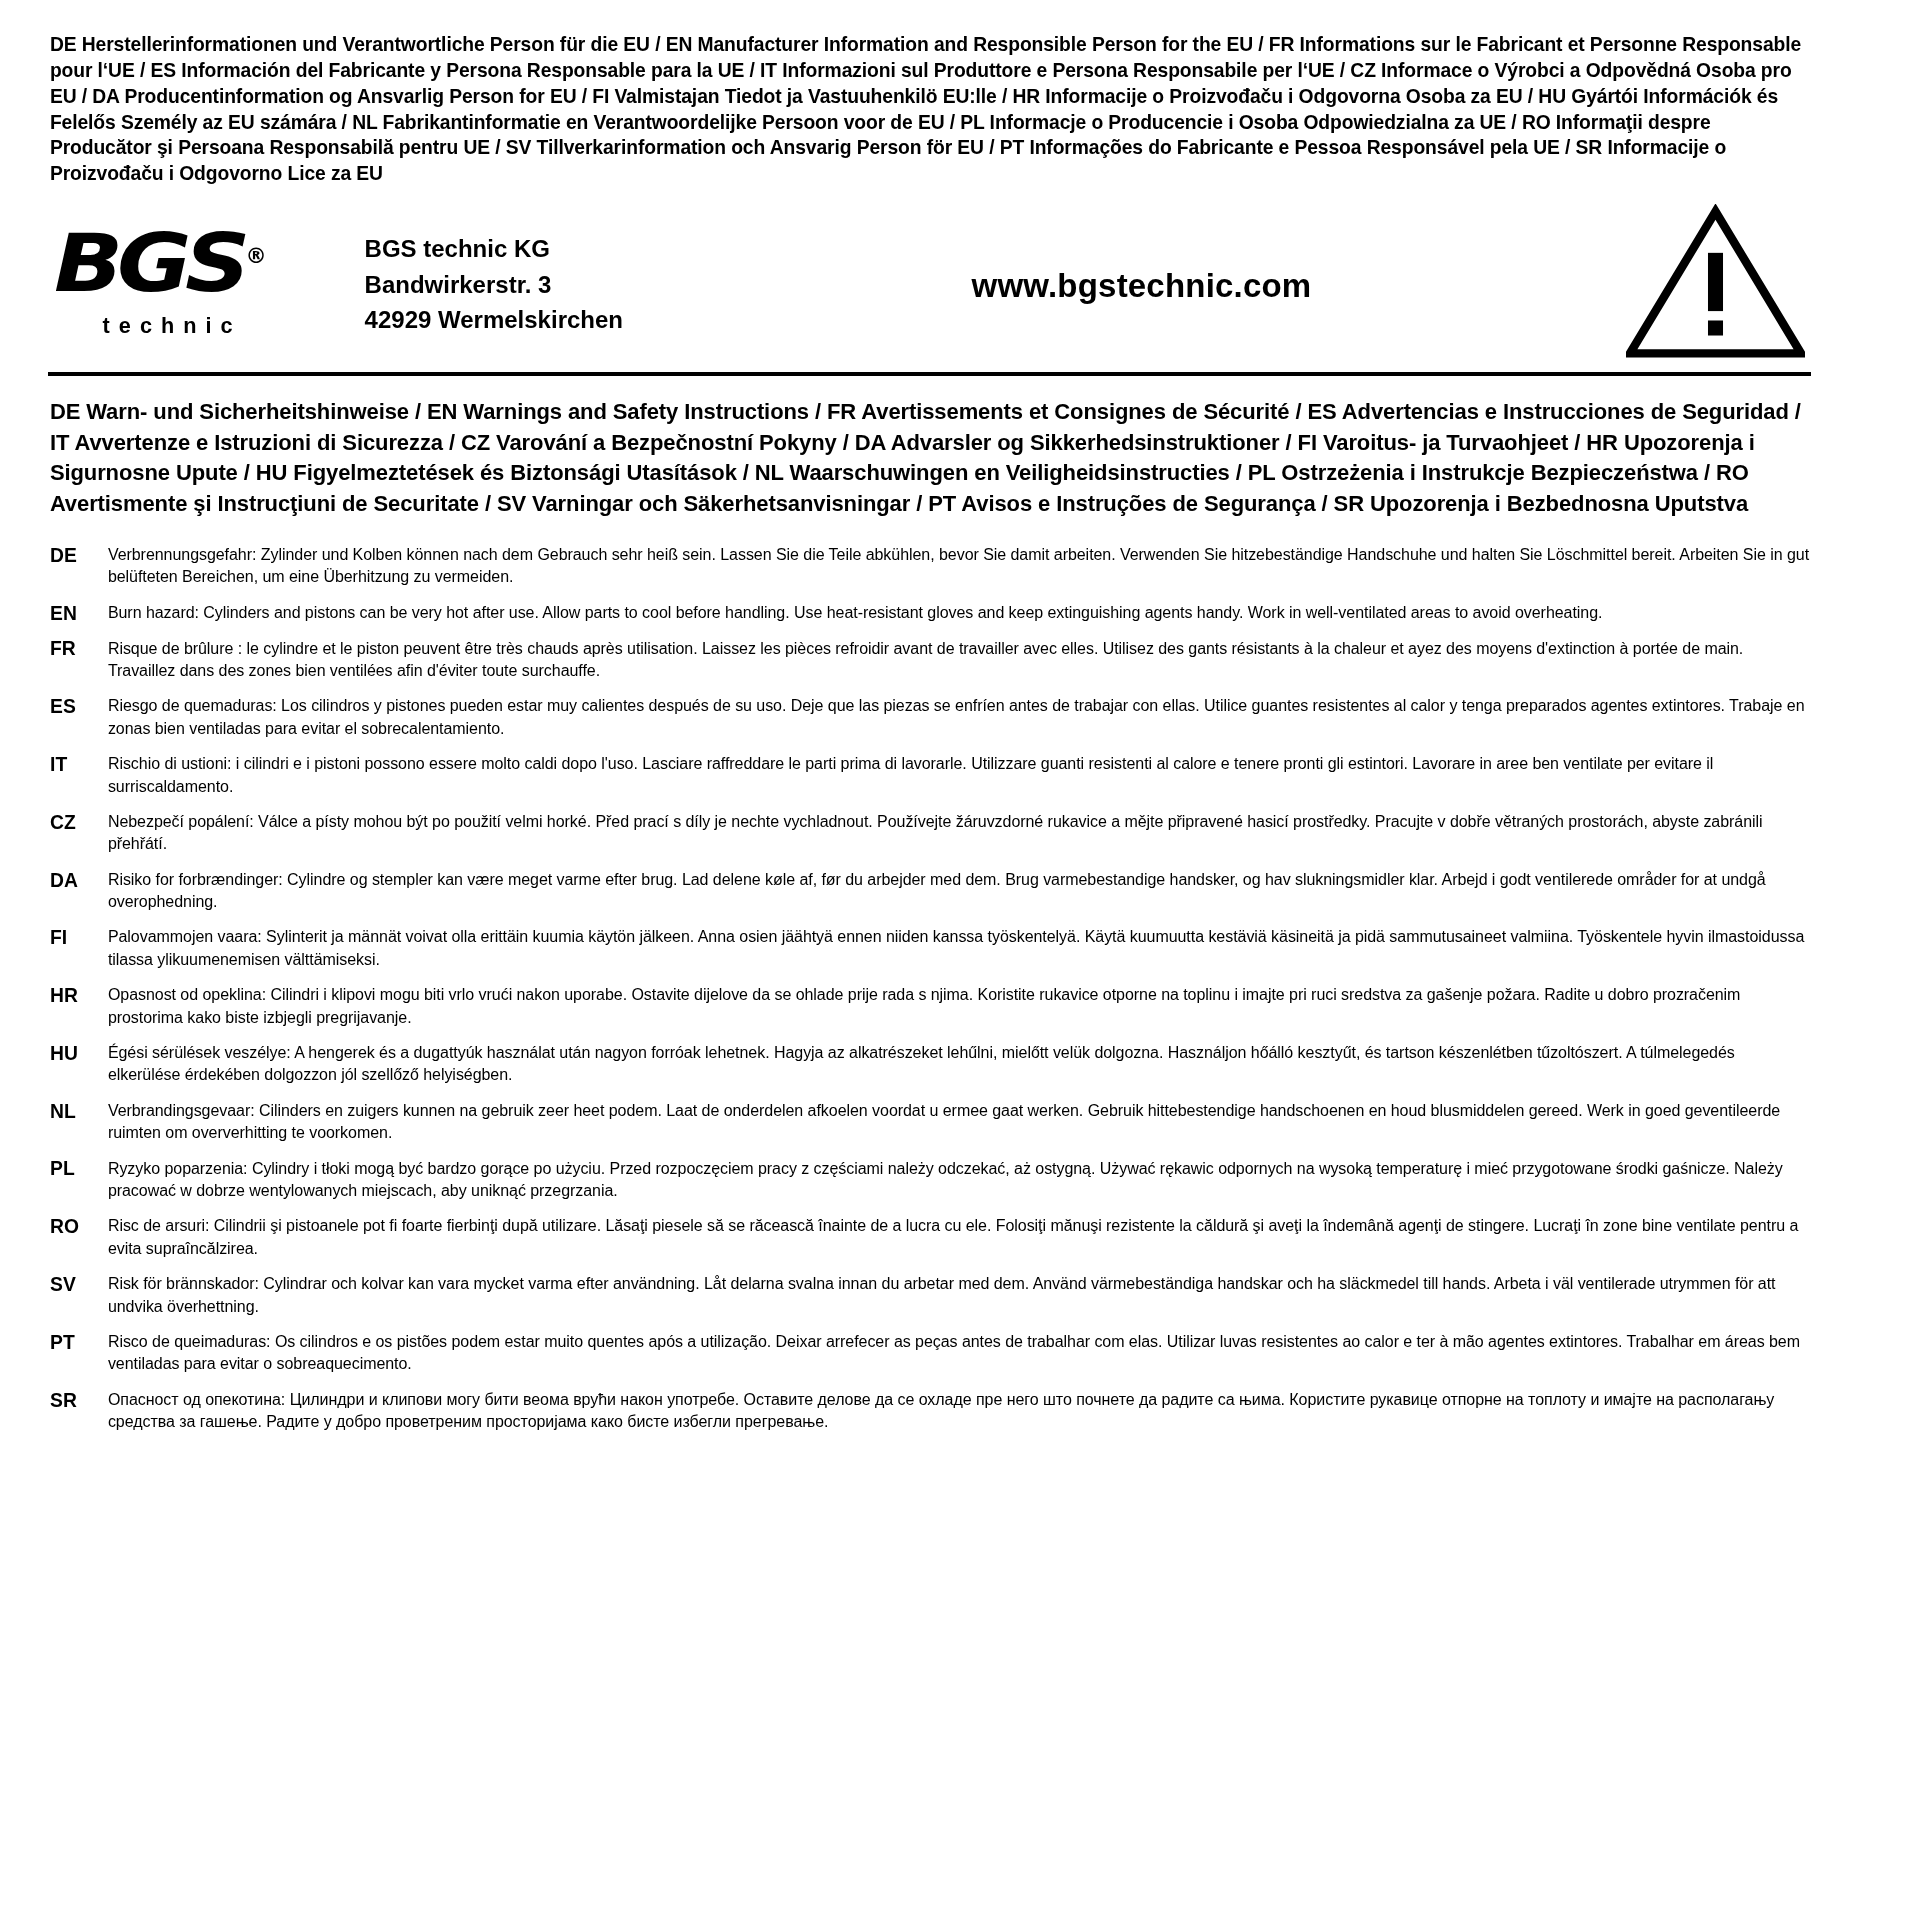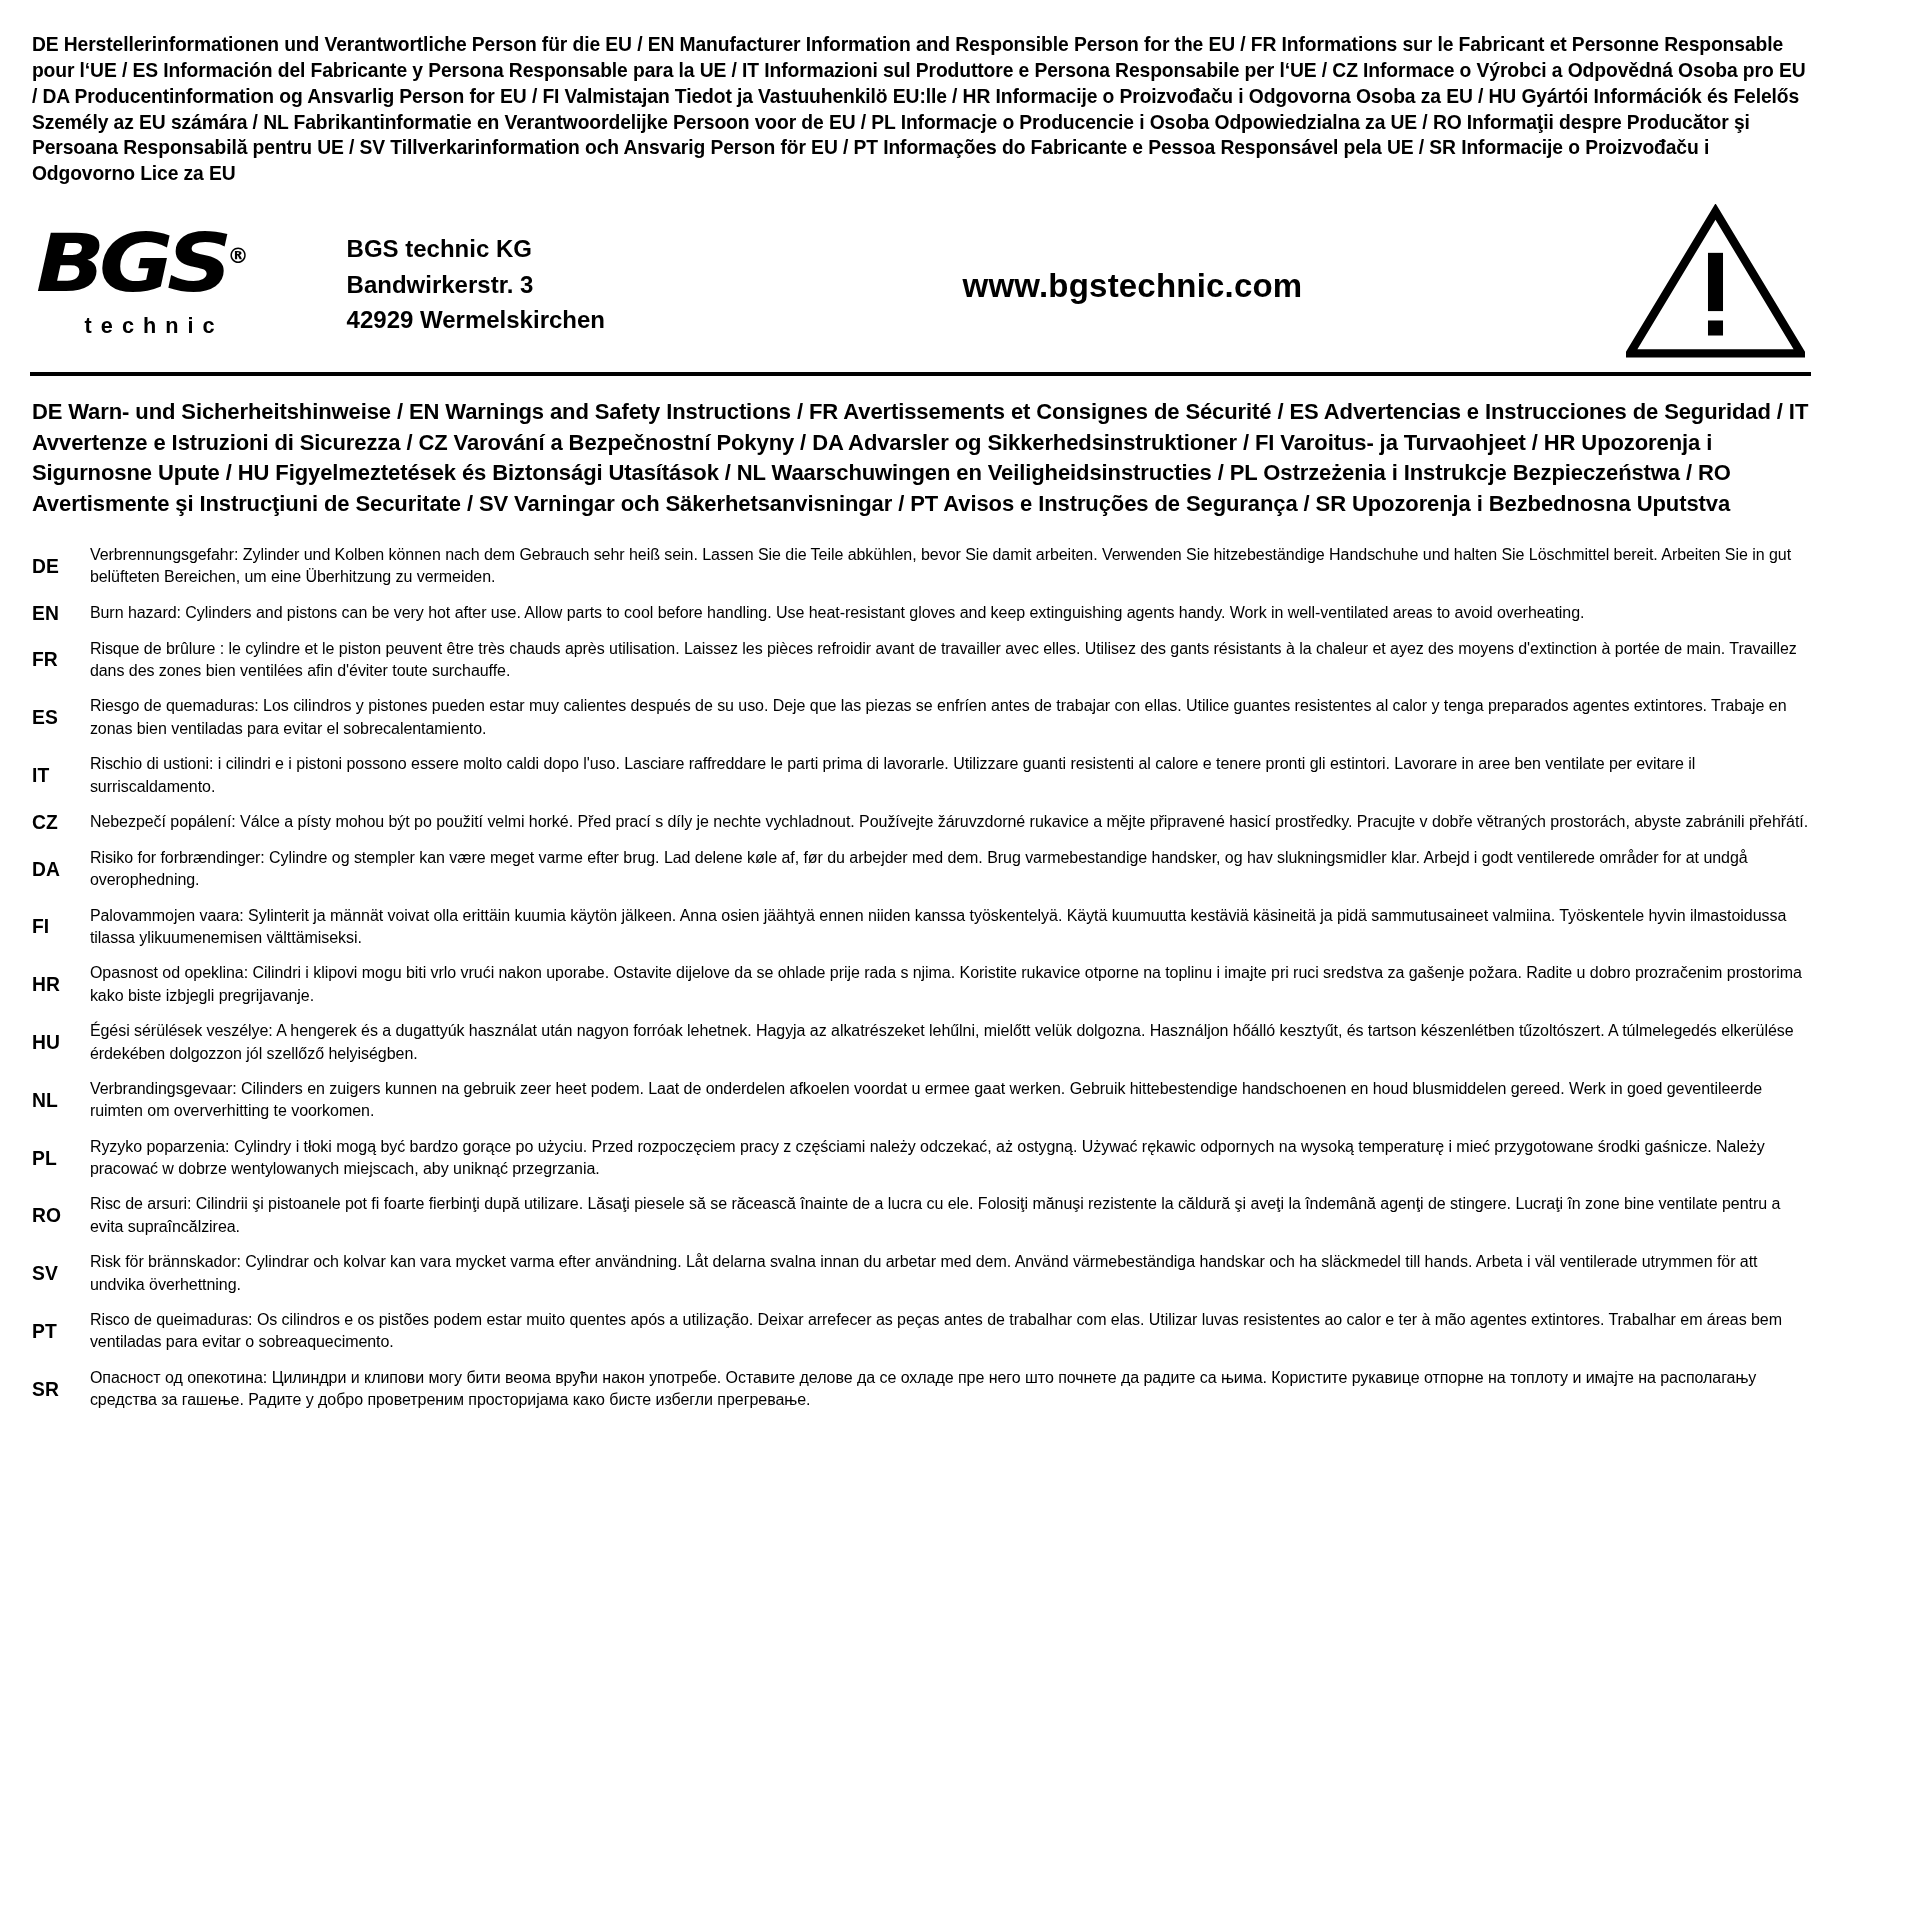--- a/index.html
+++ b/index.html
@@ -11,21 +11,21 @@
     width: 1928px;
     min-height: 1928px;
     font-family: "Liberation Sans", sans-serif;
     color: #000000;
     -webkit-font-smoothing: antialiased;
   }
   .page {
     box-sizing: border-box;
     width: 1849px;
     min-height: 1928px;
-    padding: 32px 38px 38px 30px;
+    padding: 32px 38px 38px 48px;
   }
 
   
   .header-langs {
     font-size: 19.3px;
     font-weight: bold;
     line-height: 1.34;
     letter-spacing: -0.1px;
     text-align: left;
     margin: 0 0 17px 0;
@@ -115,21 +115,21 @@
     padding: 0 1.9px;
   }
 
   
   .lang-list {
     margin: 0;
     padding: 0 1.9px;
   }
   .lang-row {
     display: flex;
-    align-items: center;
+    align-items: flex-start;
     margin-bottom: 13px;
   }
   .lang-code {
     flex: 0 0 58px;
     font-size: 19.3px;
     font-weight: bold;
     padding-top: 0.9px;
     letter-spacing: 0.2px;
   }
   .lang-text {

